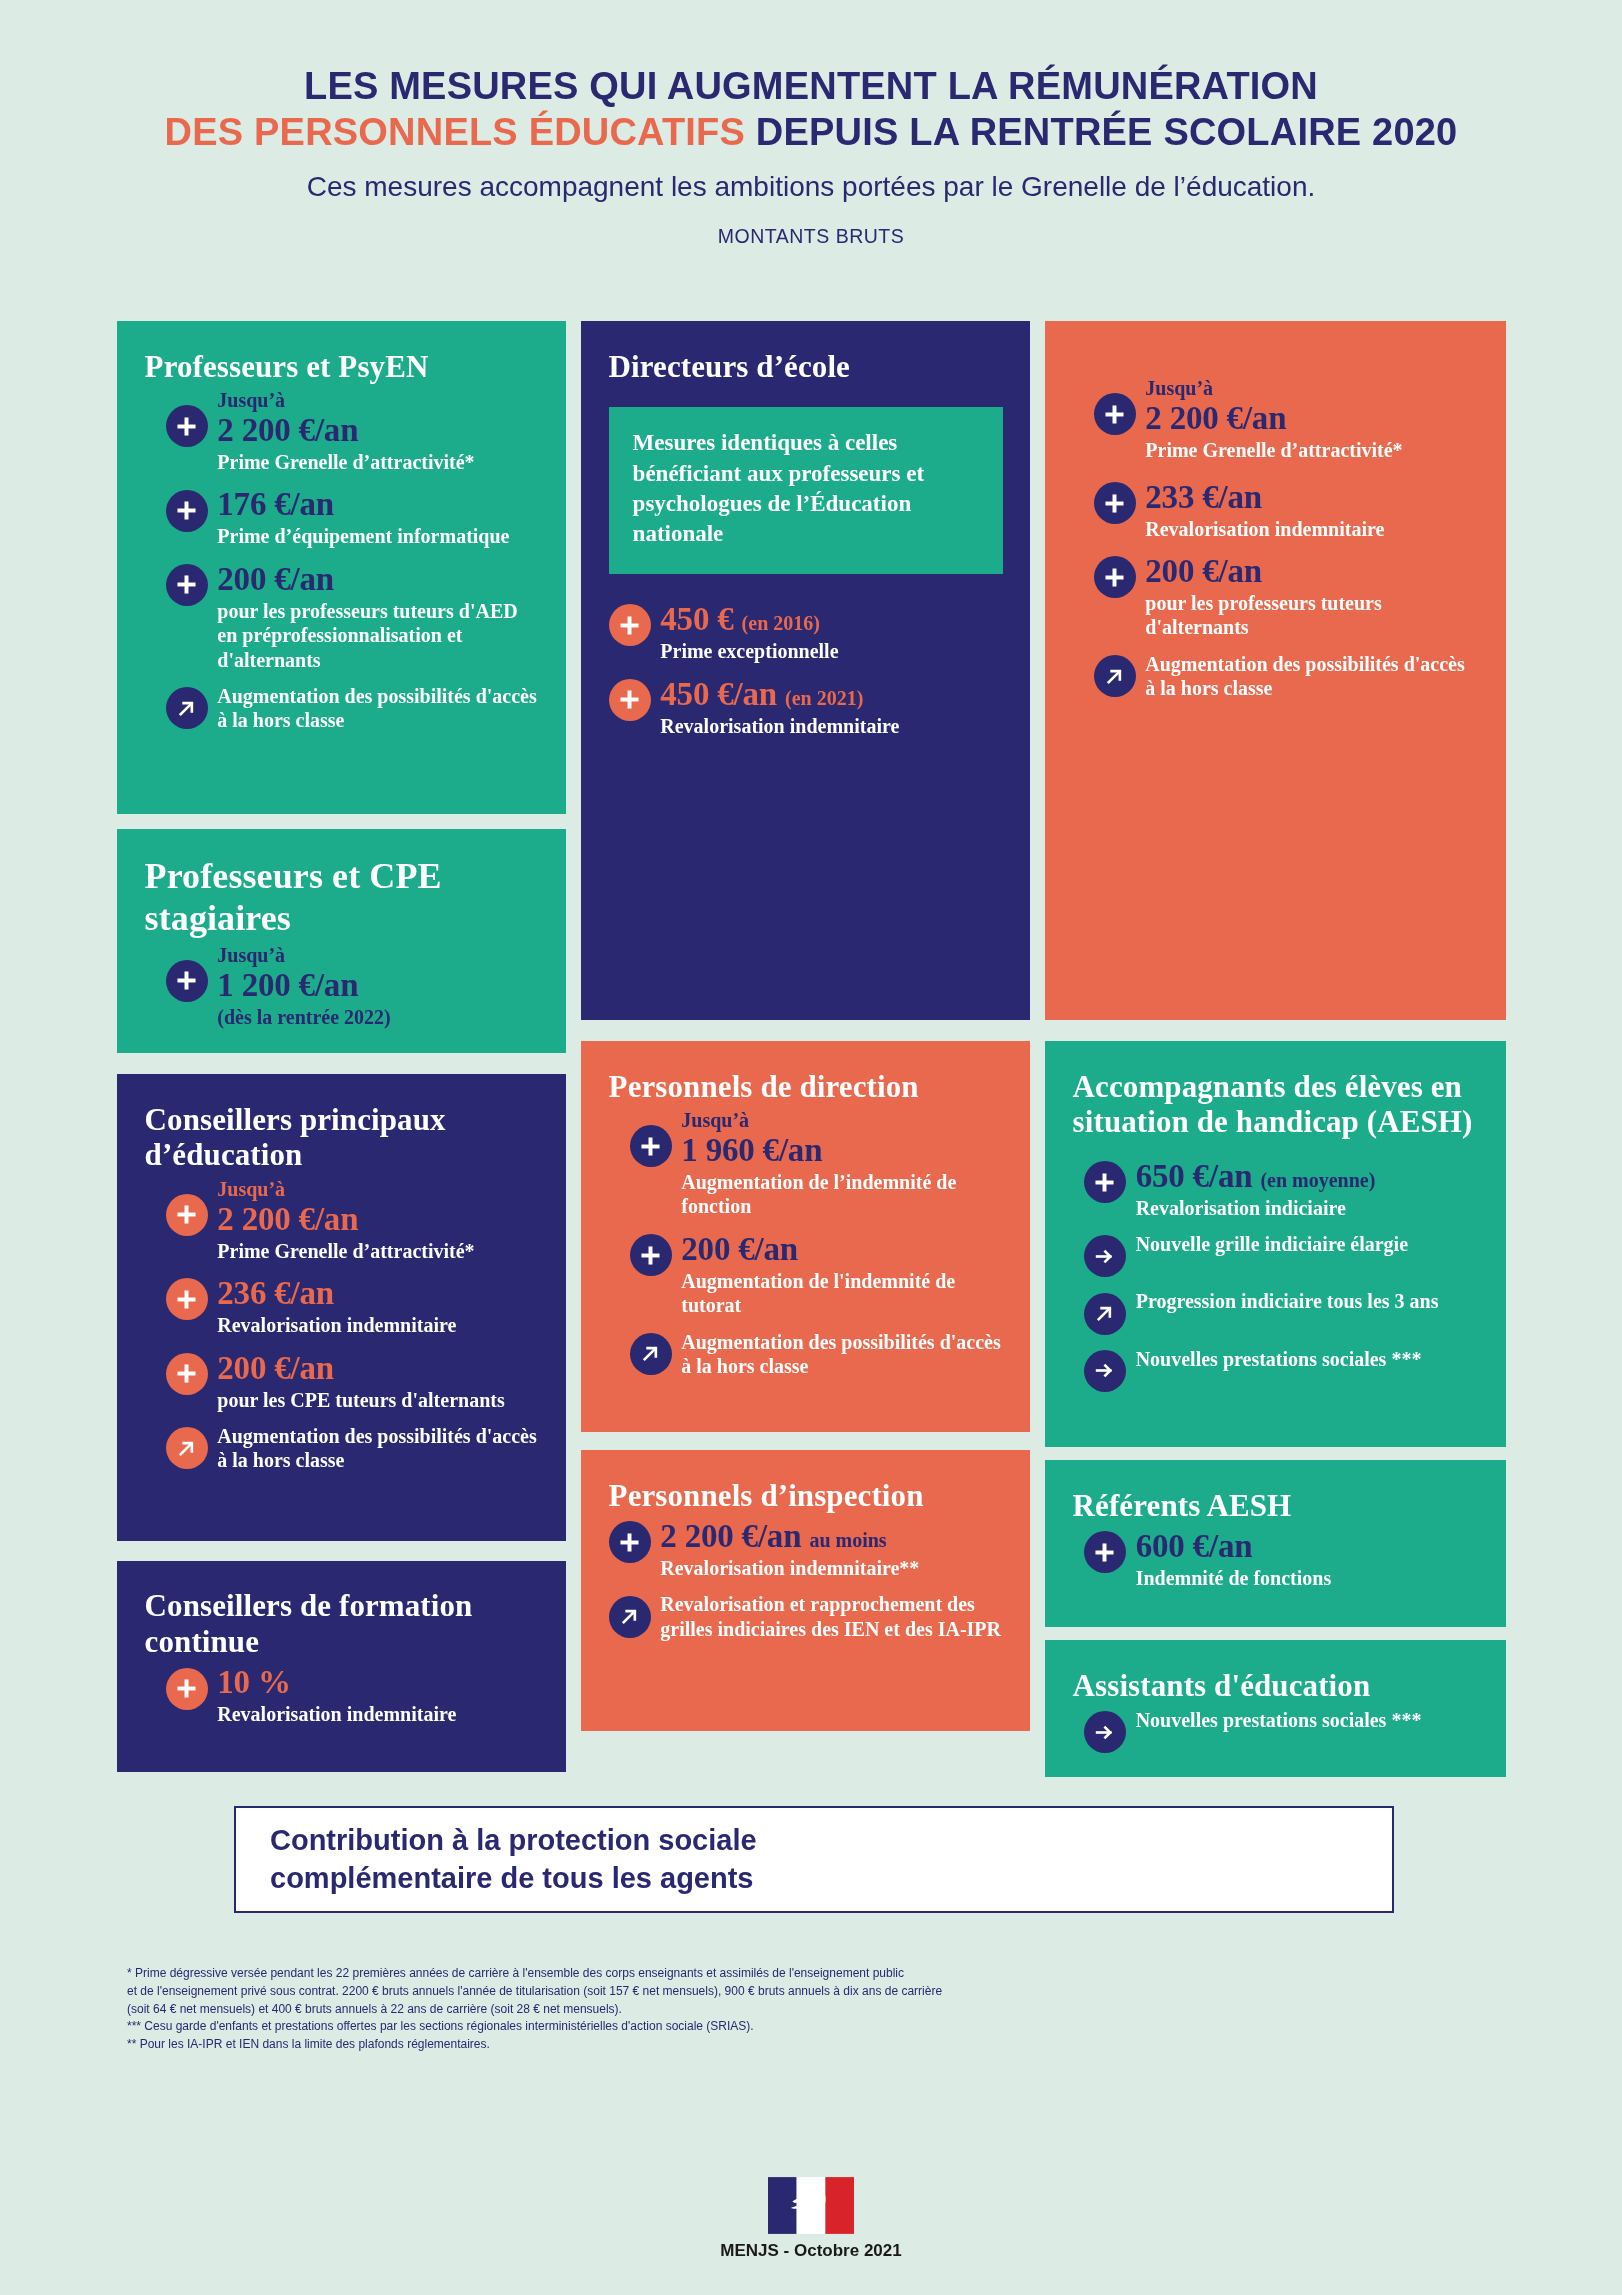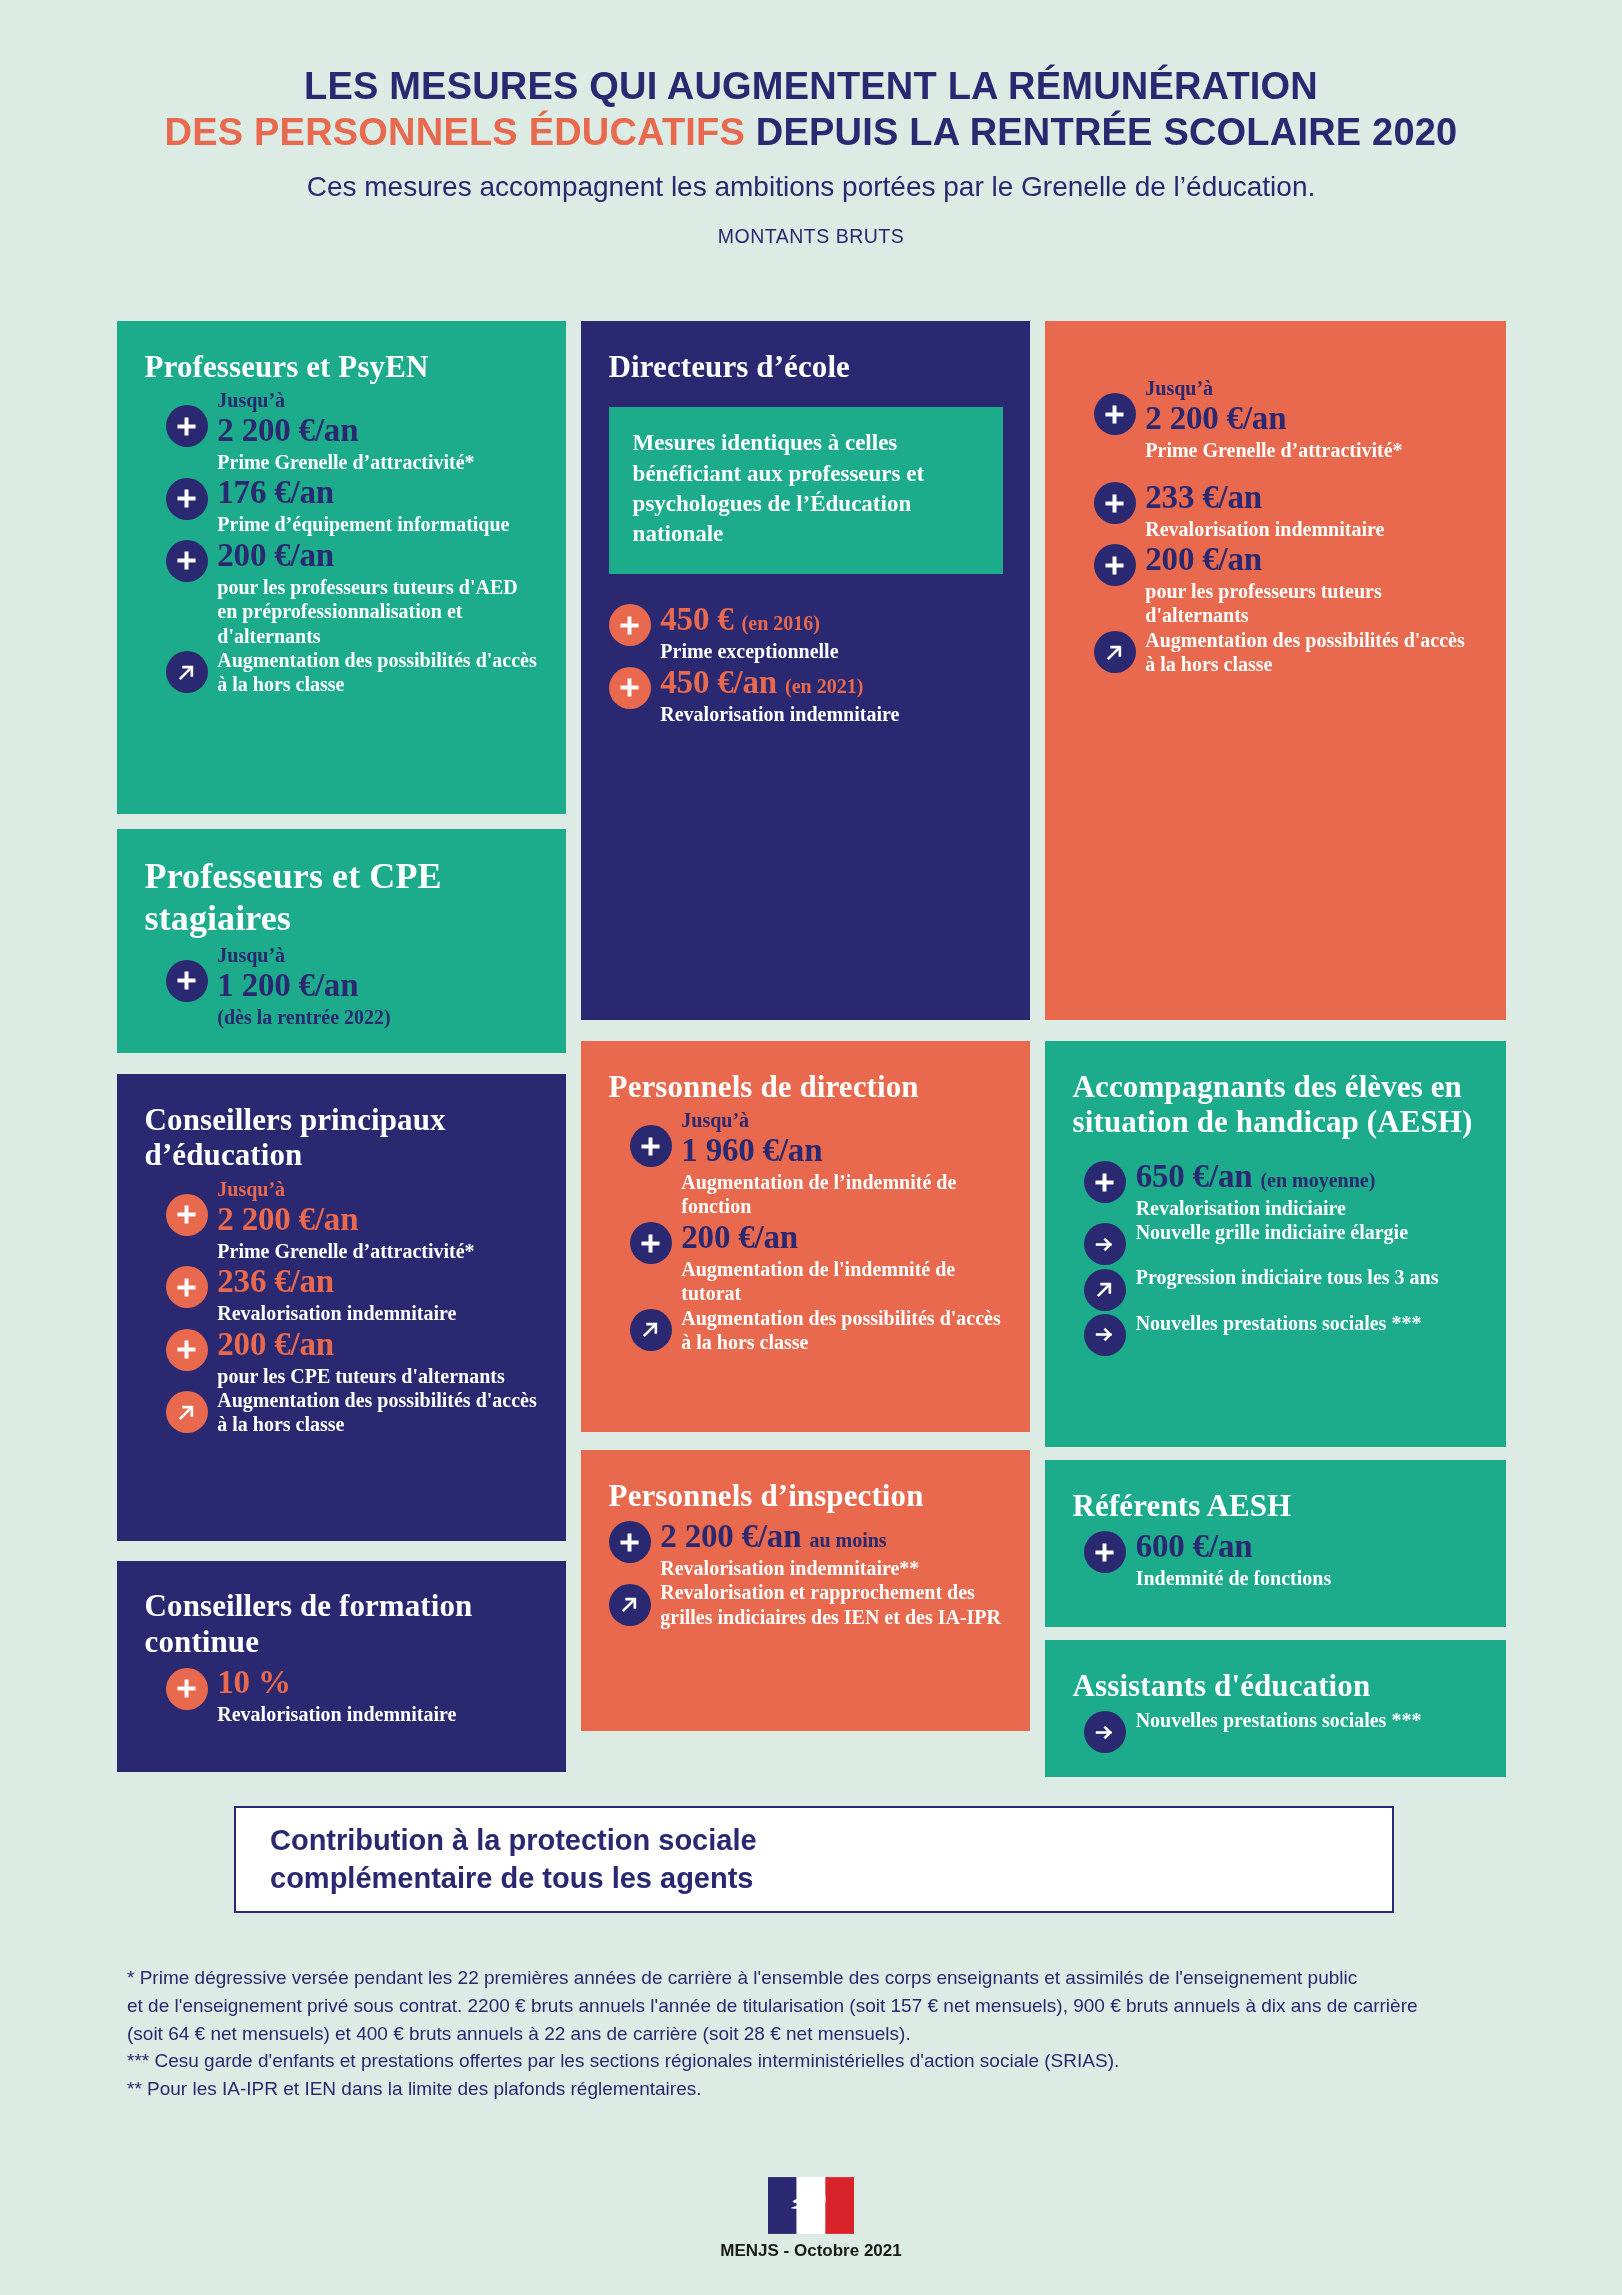--- a/index.html
+++ b/index.html
@@ -43,21 +43,21 @@
 
   .card h2 {
     font-size: 31px; font-weight: bold; color: #ffffff;
     line-height: 1.15; letter-spacing: 0.1px;
     margin-bottom: 4.9px;
   }
   .card h2.small { font-size: 36px; }
 
   
   .items { padding-left: 21px; }
-  .item { display: flex; align-items: flex-start; margin-top: 0; }
+  .item { display: flex; align-items: flex-start; margin-top: 12px; }
   .item:first-child { margin-top: 4.9px; }
 
   .badge {
     flex: 0 0 auto; width: 42px; height: 42px; border-radius: 50%;
     display: flex; align-items: center; justify-content: center;
     margin-right: 9.7px; margin-top: 16px; position: relative;
   }
   .badge.navy   { background: #2a2870; }
   .badge.orange { background: #e8694e; }
   .badge.nomargin { margin-top: 3.2px; }
@@ -106,21 +106,21 @@
     margin-left: 8px; line-height: 1;
   }
   .banner-note {
     margin-top: 4.9px; font-size: 17px; color: #2a2870;
     font-weight: bold; line-height: 1.3;
   }
 
   
   .footnotes {
     position: absolute; left: 127px; top: 1965px; width: 1428px;
-    font-size: 19px; color: #2a2870; line-height: 1.42;
+    font-size: 12px; color: #2a2870; line-height: 1.42;
   }
   .footnotes p { margin-bottom: 0.8px; }
 
   
   .footer {
     position: absolute; left: 0; top: 2177px; width: 1622px;
     text-align: center;
   }
   .flag {
     width: 86px; height: 57px; margin: 0 auto 6.5px auto;

